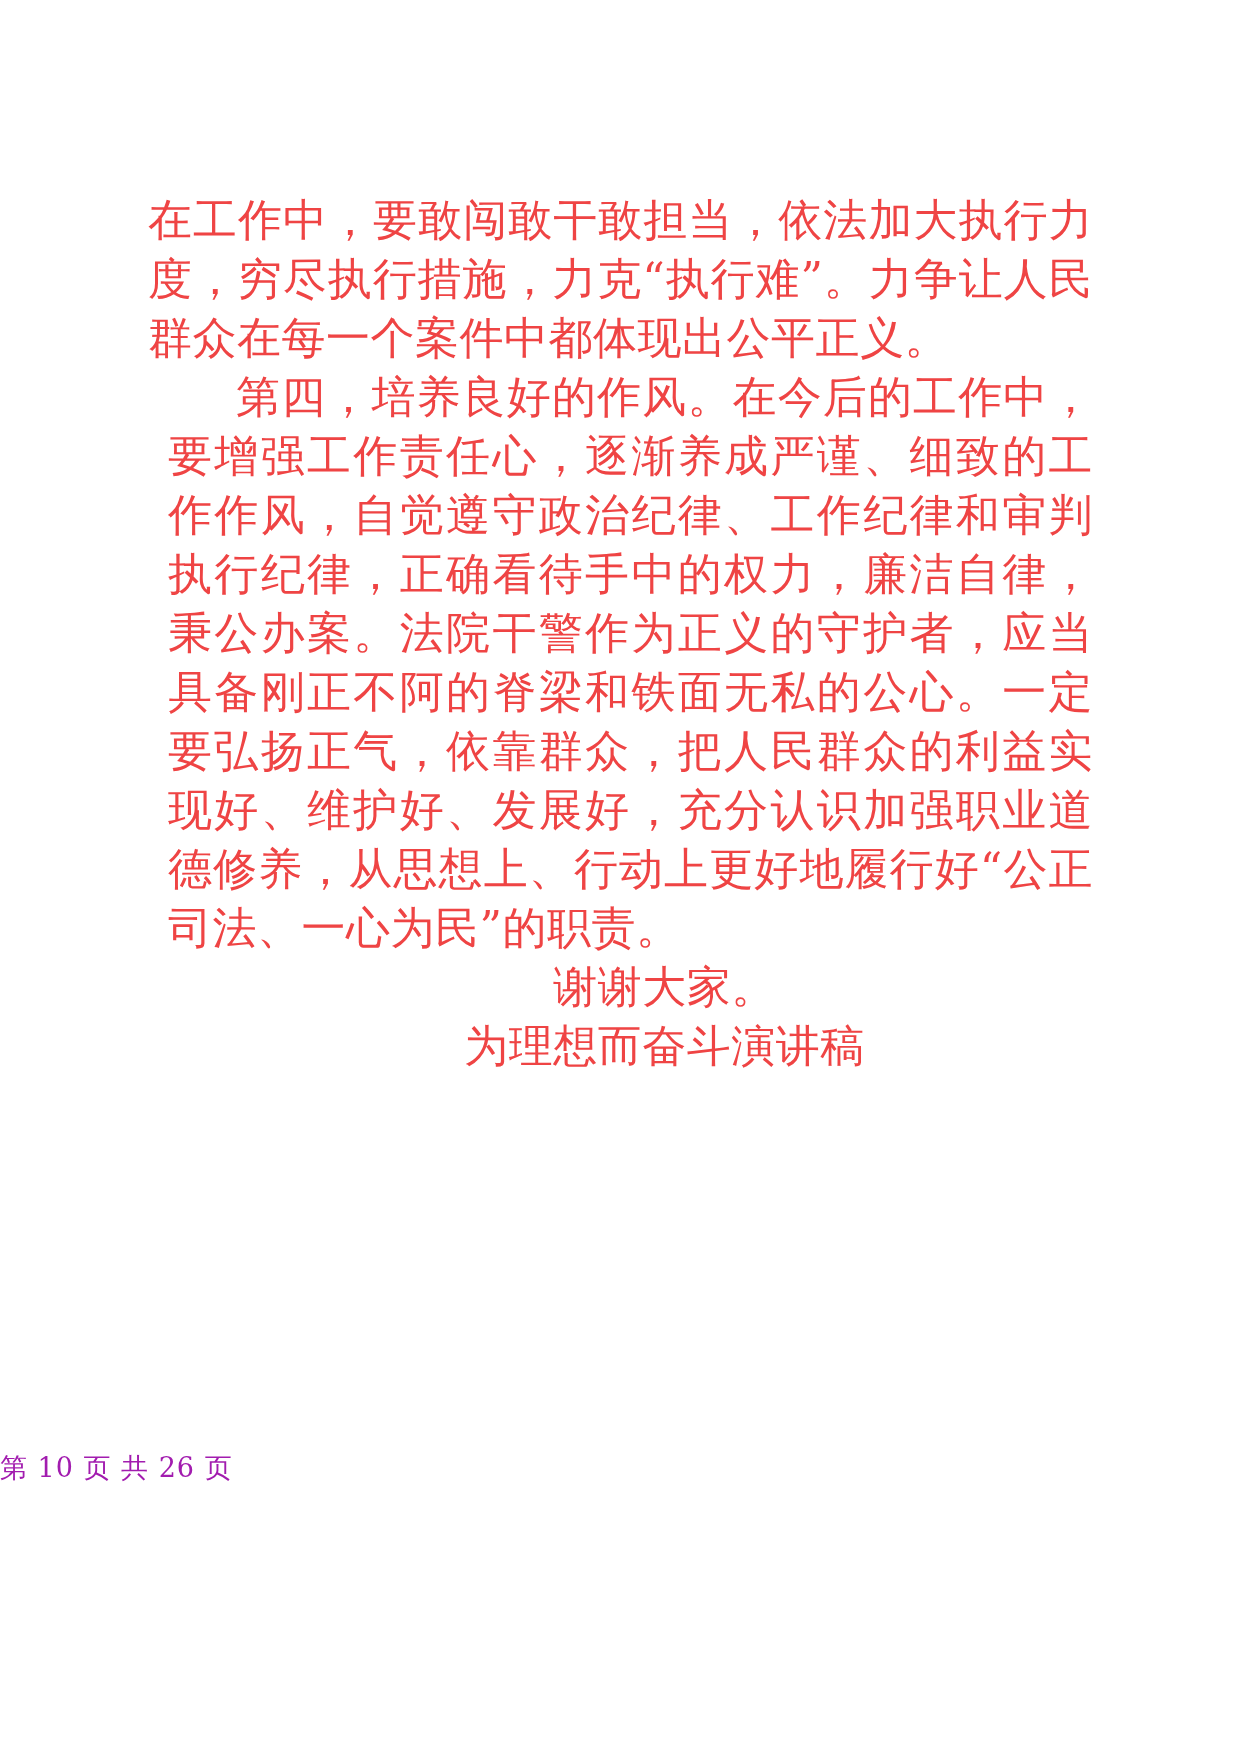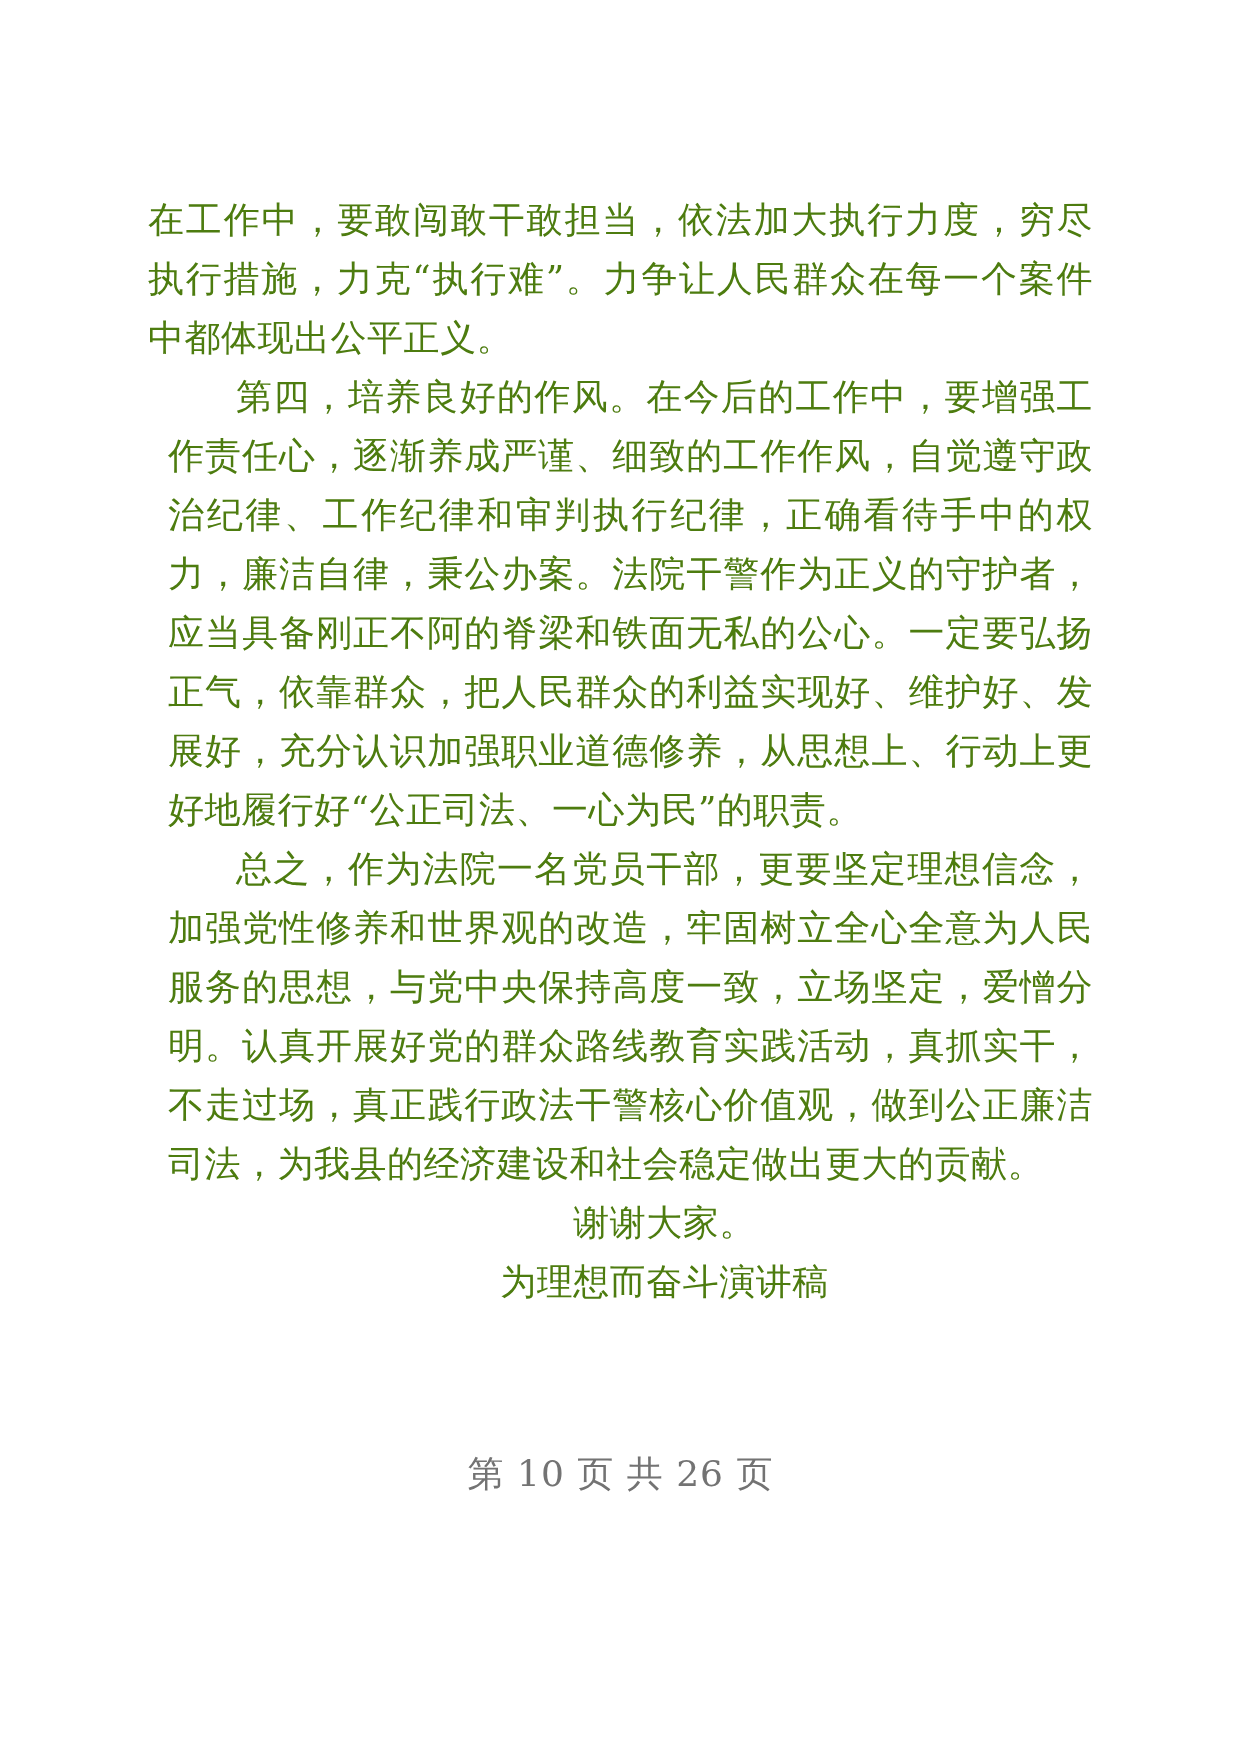--- a/index.html
+++ b/index.html
@@ -20,56 +20,55 @@
     box-sizing: border-box;
     overflow: hidden;
   }
   .content {
     position: absolute;
     left: 148px;
     top: 190px;
     width: 945px;
   }
   .para {
-    font-size: 36px;
+    font-size: 44px;
     line-height: 59px;
     letter-spacing: 0.5px;
     text-align: justify;
     text-justify: inter-ideograph;
     margin: 0 0 0 0;
-    color: #4d7c0f;
+    color: #ef4444;
     font-family: "DejaVu Serif", serif;
   }
   .indent {
     text-indent: 68px;
     margin-left: 20px;
   }
   .short {
     text-align: center;
   }
   .footer {
     position: absolute;
     left: 0;
     right: 0;
     top: 1450px;
-    text-align: center;
-    font-size: 36px;
-    color: #737373;
+    text-align: left;
+    font-size: 27px;
+    color: #a21caf;
     letter-spacing: 1px;
     font-family: "DejaVu Serif", serif;
   }
 </style>
 </head>
 <body>
 
 <div class="page">
 
   <div class="content">
     <p class="para">在工作中，要敢闯敢干敢担当，依法加大执行力度，穷尽执行措施，力克“执行难”。力争让人民群众在每一个案件中都体现出公平正义。</p>
     <p class="para indent">第四，培养良好的作风。在今后的工作中，要增强工作责任心，逐渐养成严谨、细致的工作作风，自觉遵守政治纪律、工作纪律和审判执行纪律，正确看待手中的权力，廉洁自律，秉公办案。法院干警作为正义的守护者，应当具备刚正不阿的脊梁和铁面无私的公心。一定要弘扬正气，依靠群众，把人民群众的利益实现好、维护好、发展好，充分认识加强职业道德修养，从思想上、行动上更好地履行好“公正司法、一心为民”的职责。</p>
-    <p class="para indent">总之，作为法院一名党员干部，更要坚定理想信念，加强党性修养和世界观的改造，牢固树立全心全意为人民服务的思想，与党中央保持高度一致，立场坚定，爱憎分明。认真开展好党的群众路线教育实践活动，真抓实干，不走过场，真正践行政法干警核心价值观，做到公正廉洁司法，为我县的经济建设和社会稳定做出更大的贡献。</p>
     <p class="para indent short">谢谢大家。</p>
     <p class="para indent short">为理想而奋斗演讲稿</p>
   </div>
 
   <div class="footer">第 10 页 共 26 页</div>
 
 </div>
 
 </body></html>

